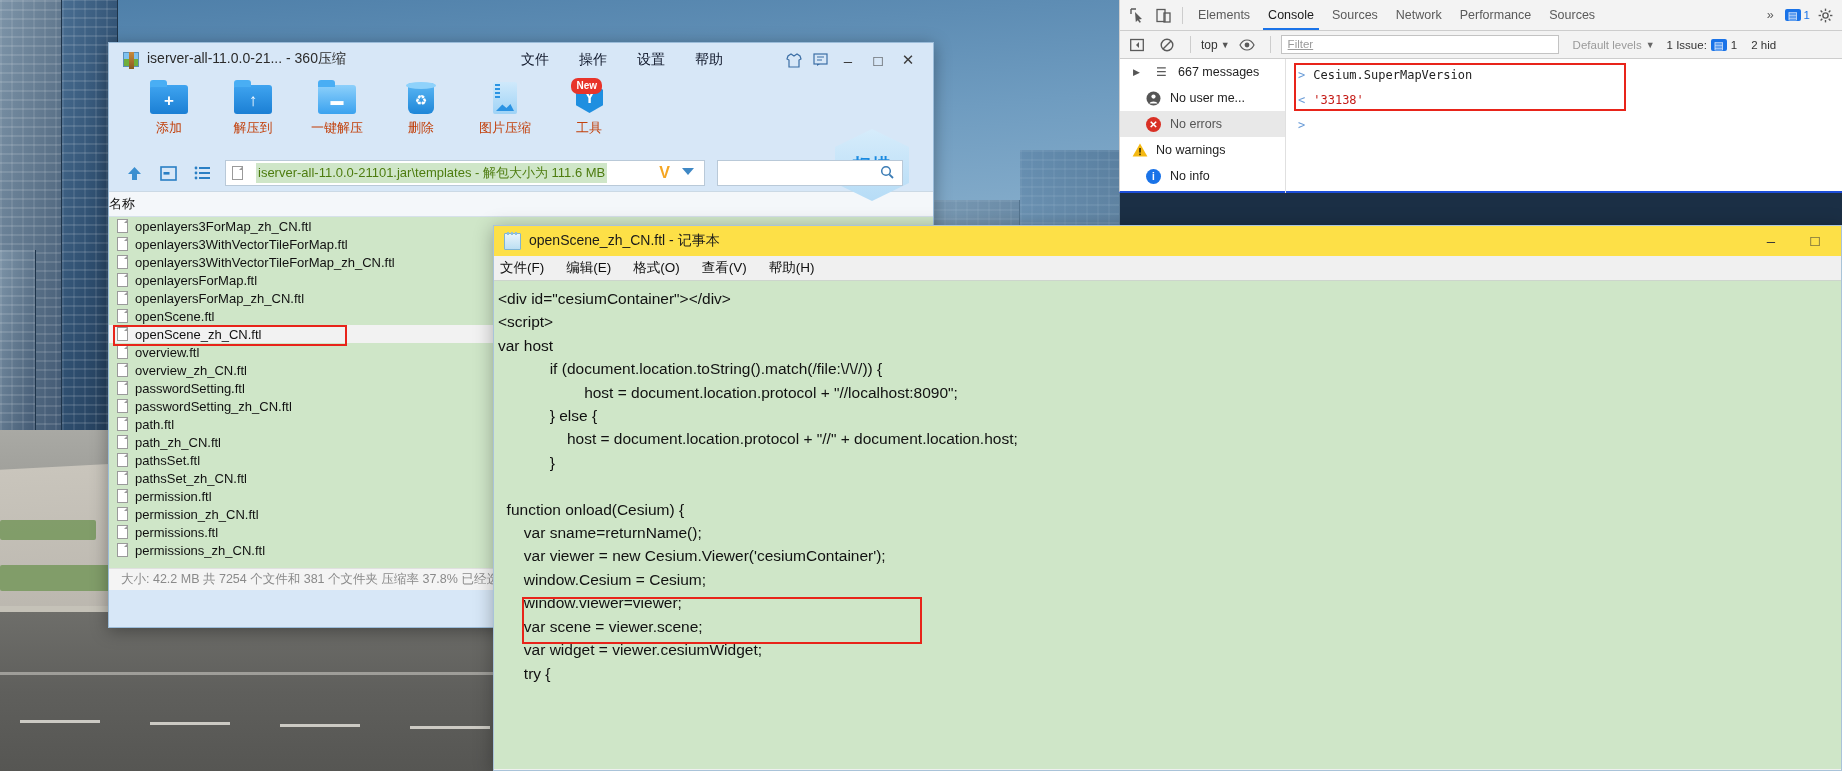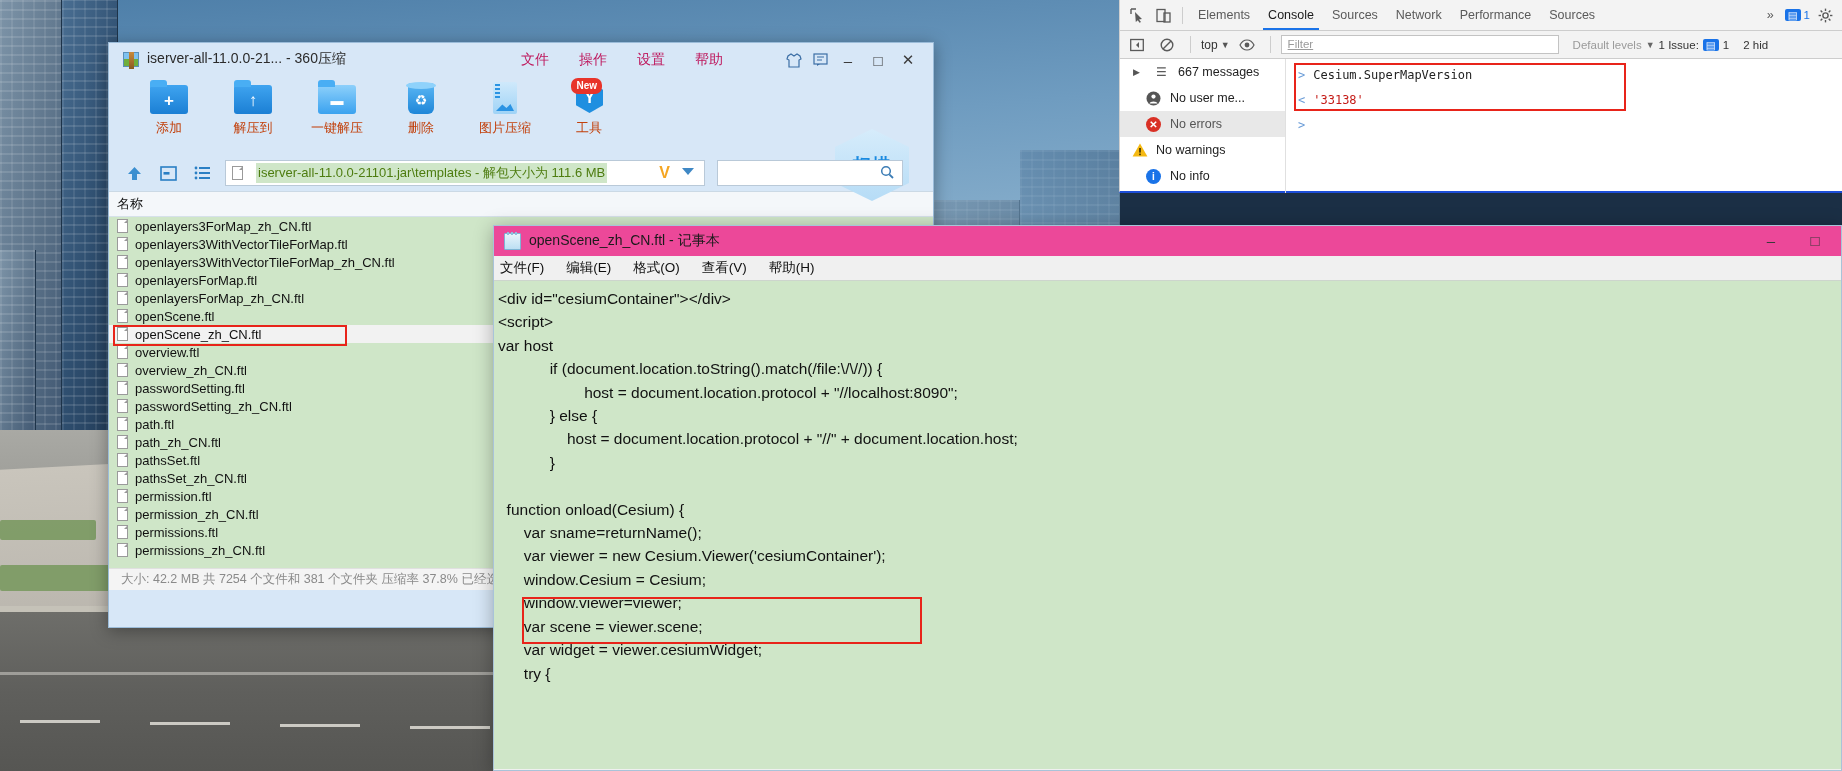--- a/index.html
+++ b/index.html
@@ -61,21 +61,21 @@
   .arc-ico {
     position:absolute; left:14px; top:9px; width:16px; height:15px;
     background:linear-gradient(180deg,#7ec2ef 0%,#7ec2ef 45%,#6fae3c 45%,#6fae3c 100%);
     border:1px solid #5a8fb8;
   }
   .arc-ico::after{
     content:""; position:absolute; left:5px; top:-1px; width:5px; height:17px;
     background:linear-gradient(180deg,#c98a3a,#8a5a20);
   }
   .arc-menu { position:absolute; right:210px; top:8px; display:flex; gap:30px; }
-  .arc-menu span { font-size:14px; color:#be185d; cursor:default; }
+  .arc-menu span { font-size:14px; color:#0f172a; cursor:default; }
   .arc-winbtns { position:absolute; right:10px; top:5px; display:flex; gap:0px; align-items:center; }
   .arc-winbtns .wb {
     width:30px; height:24px; display:flex; align-items:center; justify-content:center;
     font-size:15px; color:#3b3b3b;
   }
   .ib { width:26px; height:22px; display:flex;align-items:center;justify-content:center;color:#3b6ea5; }
 
   .arc-toolbar { height:80px; position:relative; padding-left:18px; display:flex; gap:0px; }
   .tb-item { width:84px; text-align:center; position:relative; padding-top:6px; cursor:default; }
   .tb-icon { width:38px; height:34px; margin:0 auto 4px; position:relative; }
@@ -127,21 +127,21 @@
   .pathfield {
     position:relative; width:480px; height:26px; background:#fff; border:1px solid #b9c9d8;
     display:flex; align-items:center; padding-left:6px; gap:6px;
   }
   .pathfield .ftxt{ font-size:13px; color:#4d7c0f; background:#cfe6c8; padding:1px 2px; white-space:nowrap; }
   .pf-v { position:absolute; right:34px; top:3px; color:#f5a623; font-weight:bold; font-size:16px; }
   .pf-caret { position:absolute; right:10px; top:7px; width:0;height:0; border-left:6px solid transparent;border-right:6px solid transparent;border-top:7px solid #3f88c5; }
   .searchfield { width:186px; height:26px; background:#fff; border:1px solid #b9c9d8; position:relative; }
   .searchfield .sico { position:absolute; right:8px; top:4px; color:#3b7cb5; font-size:14px; }
 
-  .arc-colhdr { height:26px; background:#f4f7fa; border-top:1px solid #cbd9e5; border-bottom:1px solid #d6e1ea; display:flex; align-items:center; padding-left:8px; }
+  .arc-colhdr { height:26px; background:#f4f7fa; border-top:1px solid #cbd9e5; border-bottom:1px solid #d6e1ea; display:flex; align-items:center; }
   .arc-colhdr span { font-size:13px; color:#111; }
 
   .filelist {
     position:relative; height:351px; background:#ffffff; overflow:hidden;
   }
   .filelist .fill { position:absolute; left:0; top:0; width:100%; height:100%; background:#cfe6c8; }
   .frow { position:relative; height:18px; display:flex; align-items:center; padding-left:8px; }
   .frow.sel { background:#f2f2f2; }
   .fico {
     width:11px; height:14px; background:#fff; border:1px solid #9a9a9a; margin-right:7px; flex:0 0 auto;
@@ -154,21 +154,21 @@
 
   .arc-status { height:22px; background:#f4f4f4; display:flex; align-items:center; padding-left:12px; border-top:1px solid #e0e0e0; }
   .arc-status span { font-size:12.5px; color:#8a8a8a; white-space:nowrap; }
 
   
   #notepad {
     position:absolute; left:493px; top:225px; width:1349px; height:546px;
     background:#f0f0f0; border:1px solid #a9c3d9;
     box-shadow:0 3px 18px rgba(0,0,0,.3);
   }
-  .np-title { height:30px; position:relative; background:#ec4899; }
+  .np-title { height:30px; position:relative; background:#fde047; }
   .np-ico {
     position:absolute; left:10px; top:7px; width:17px; height:17px;
     background:linear-gradient(180deg,#e9f4fb,#bcdff3); border:1px solid #7fb4d4; border-radius:1px;
   }
   .np-ico::before{content:"";position:absolute;left:2px;top:-2px;width:11px;height:3px;background:repeating-linear-gradient(to right,#8fbfdd 0 2px,transparent 2px 4px);}
   .np-titletext { position:absolute; left:35px; top:6px; font-size:14px; color:#1b1b1b; }
   .np-btns { position:absolute; right:4px; top:0px; display:flex; }
   .np-btns div { width:44px; height:28px; display:flex; align-items:center; justify-content:center; font-size:15px; color:#3a3a3a; }
   .np-menu { height:24px; display:flex; align-items:center; padding-left:6px; gap:22px; background:#f0f0f0; }
   .np-menu span { font-size:13.5px; color:#101010; }
@@ -189,21 +189,21 @@
   .dt-tab { font-size:12.5px; color:#5a5a5a; padding:7px 9px 8px; position:relative; }
   .dt-tab.active { color:#1a1a1a; }
   .dt-tab.active::after{content:"";position:absolute;left:4px;right:4px;bottom:0;height:2px;background:#1a73e8;}
   .dt-right { margin-left:auto; display:flex; align-items:center; gap:2px; padding-right:4px; }
   .dt-badge { display:inline-flex;align-items:center;gap:3px;font-size:11.5px;color:#1a73e8; }
   .chip { background:#1a73e8; color:#fff; border-radius:2px; padding:0 3px; font-size:10.5px; }
 
   .dt-sub { height:28px; display:flex; align-items:center; background:#f3f3f3; border-bottom:1px solid #cdcdcd; padding-left:4px; gap:4px; }
   .dt-filter { width:278px; height:19px; background:#fff; border:1px solid #c3c3c3; font-size:11.5px; color:#9a9a9a; padding:2px 0 0 6px;text-decoration:underline; }
   .dt-levels { font-size:11.5px; color:#9a9a9a; padding-left:10px; }
-  .dt-issue { font-size:11.5px; color:#333; display:flex;align-items:center;gap:4px; margin-left:0;}
+  .dt-issue { font-size:11.5px; color:#333; display:flex;align-items:center;gap:4px; margin-left:8px;}
   .dt-hid { font-size:11.5px; color:#333; margin-left:10px; }
 
   .dt-main { display:flex; height:134px; }
   .dt-side { width:166px; border-right:1px solid #e0e0e0; }
   .ds-row { height:26px; display:flex; align-items:center; gap:8px; padding-left:8px; font-size:12.5px; color:#222; }
   .ds-row.muted { background:#e8e8e8; color:#555; }
   .ds-ico { width:17px; height:17px; display:flex;align-items:center;justify-content:center;font-size:12px; }
   .circ { width:15px;height:15px;border-radius:50%;display:flex;align-items:center;justify-content:center;color:#fff;font-size:10px;font-weight:bold; }
   .dt-log { flex:1; position:relative; padding-top:3px; }
   .log-row { height:25px; display:flex; align-items:center; gap:8px; padding-left:12px; font-family:"DejaVu Sans Mono", monospace; font-size:12px; }

